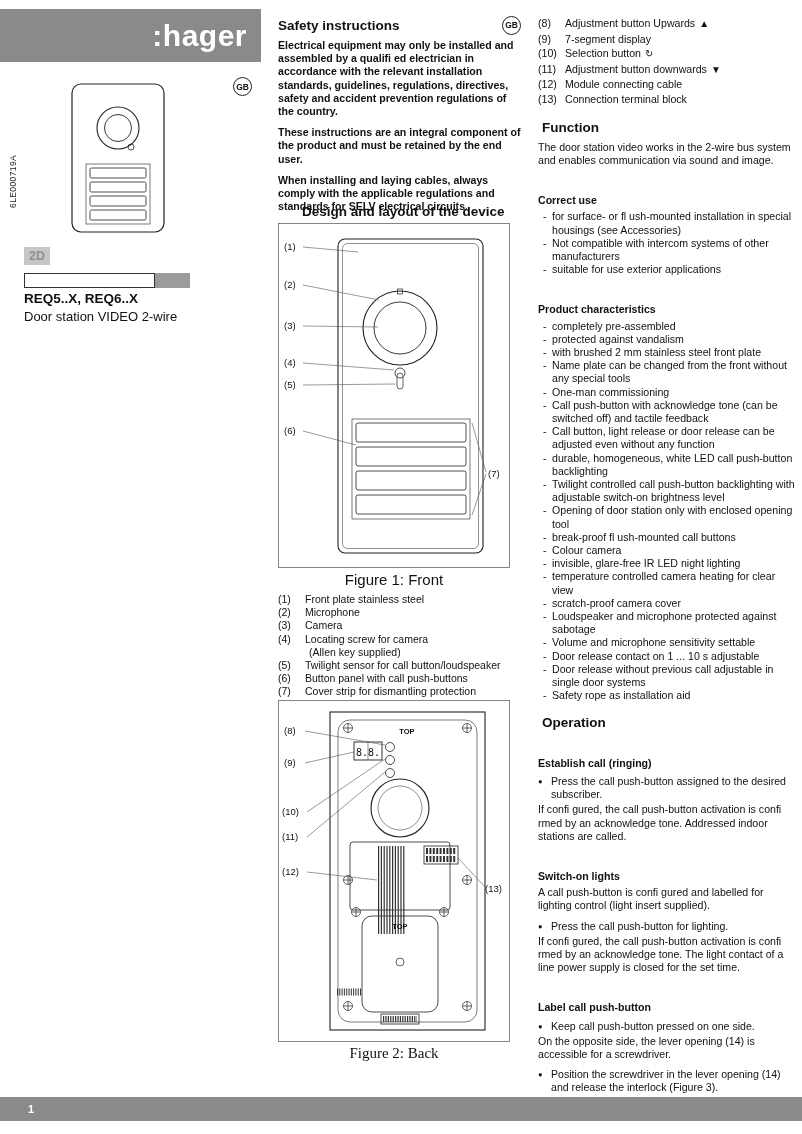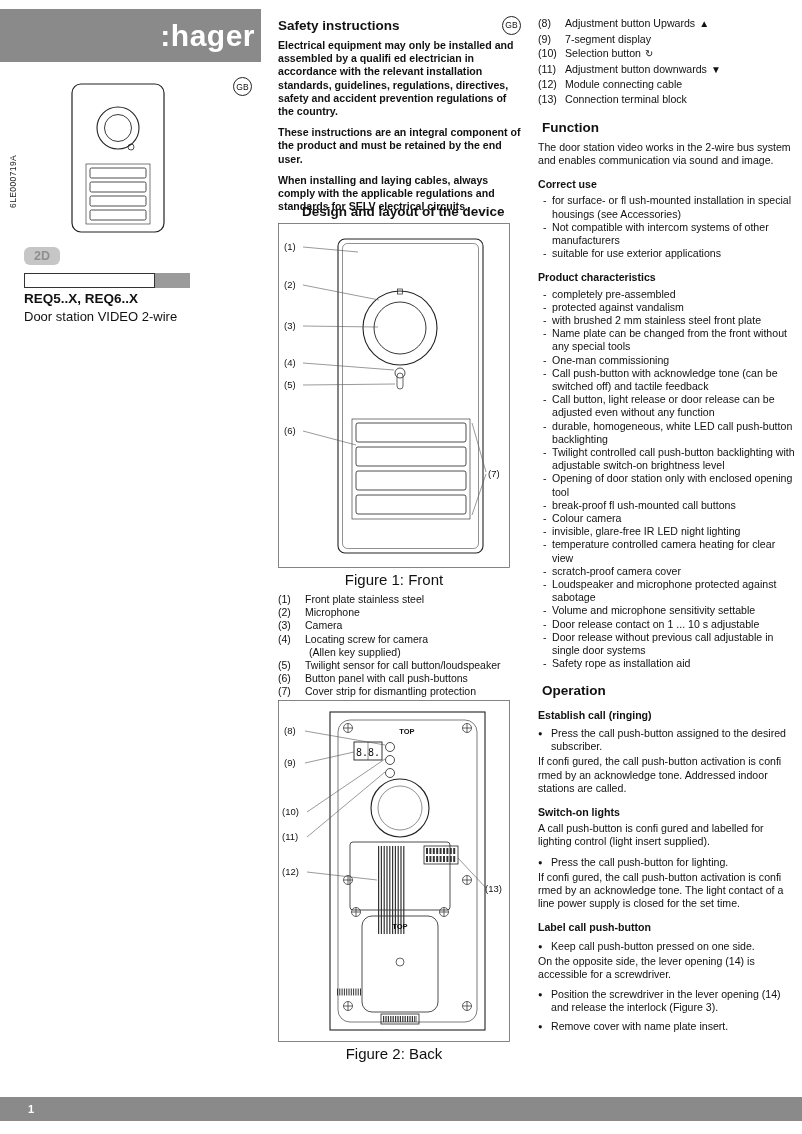--- a/index.html
+++ b/index.html
@@ -1,29 +1,29 @@
 <!DOCTYPE html>
 <html><head>
 <meta charset="utf-8">
 <style>
   html,body{margin:0;padding:0;background:#fff;}
   .page{position:relative;width:802px;height:1134px;background:#fff;overflow:hidden;
         font-family:"Liberation Sans","DejaVu Sans",sans-serif;color:#111;}
   
   .hdr-box{position:absolute;left:0;top:9px;width:261px;height:53px;background:#8a8a8a;
-           display:flex;align-items:center;justify-content:flex-end;padding-right:6px;box-sizing:border-box;}
+           display:flex;align-items:center;justify-content:flex-end;padding-right:14px;box-sizing:border-box;}
   .logo{color:#fff;font-size:30px;font-weight:bold;letter-spacing:.5px;}
   .badge{width:19px;height:19px;border:1.3px solid #222;border-radius:50%;display:flex;
-         align-items:center;justify-content:center;font-size:8.5px;font-weight:normal;flex:none;box-sizing:border-box;}
+         align-items:center;justify-content:center;font-size:8.5px;font-weight:bold;flex:none;box-sizing:border-box;}
   .badge-left{position:absolute;left:233px;top:77px;}
   .doc-code{position:absolute;left:8px;top:208px;transform:rotate(-90deg);transform-origin:0 0;
             font-size:8.5px;letter-spacing:.4px;white-space:nowrap;color:#222;}
   .device-svg{position:absolute;left:60px;top:80px;}
-  .dim-badge{position:absolute;left:24px;top:247px;width:36px;height:18px;background:#c6c6c6;color:#8f8f8f;
-             font-weight:bold;font-size:12.5px;display:flex;align-items:center;justify-content:center;border-radius:6px;}
+  .dim-badge{position:absolute;left:24px;top:247px;width:26px;height:18px;background:#c6c6c6;color:#8f8f8f;
+             font-weight:bold;font-size:12.5px;display:flex;align-items:center;justify-content:center;}
   .scale-bar{position:absolute;left:24px;top:273px;display:flex;align-items:stretch;height:15px;}
   .scale-white{width:131px;border:1px solid #333;background:#fff;box-sizing:border-box;}
   .scale-gray{width:35px;background:#9b9b9b;}
   .models{position:absolute;left:24px;top:291px;font-size:13.5px;font-weight:bold;}
   .prod-name{position:absolute;left:24px;top:309px;font-size:13px;}
   
   .mid-col{position:absolute;left:278px;top:16px;width:243px;font-size:10.6px;line-height:13.2px;}
   .safety p{margin:0 0 8px;font-weight:bold;text-align:left;}
   .head-row{display:flex;justify-content:space-between;align-items:center;margin:0 0 4px;}
   .h1{font-size:13.5px;font-weight:bold;}
@@ -34,21 +34,21 @@
   .fp-row{display:flex;line-height:13.2px;}
   .fp-num{width:27px;flex:none;}
   .fp-sub{padding-left:4px;}
   .fig-svg{display:block;font-family:"Liberation Sans","DejaVu Sans",sans-serif;}
   
   .right-col{position:absolute;left:538px;top:16px;width:257px;font-size:10.6px;line-height:13.2px;}
   .bp-row{display:flex;line-height:14.6px;align-items:baseline;}
   .bp-num{width:27px;flex:none;}
   .bp-icon{margin-left:4px;font-size:10px;}
   .right-col .h1{margin:14px 4px 7px;}
-  .h2{font-size:10.6px;font-weight:bold;margin:11px 0 3px;}
+  .h2{font-size:10.6px;font-weight:bold;margin:27px 0 3px;}
   .right-col p{margin:0 0 7px;}
   .dash-row{display:flex;margin:0 0 0 5px;}
   .dash{width:9px;flex:none;}
   .dtxt{flex:1;}
   .bullet-row{display:flex;margin:5px 0 2px;}
   .bmark{width:13px;flex:none;font-size:7.5px;line-height:13.2px;}
   .btxt{flex:1;}
   .note{margin:2px 0 7px 13px;}
   
   .footer{position:absolute;left:0;top:1097px;width:802px;height:24px;background:#8a8a8a;color:#fff;
@@ -238,21 +238,21 @@
         <text x="4" y="175">(12)</text>
         <text x="207" y="192">(13)</text>
       </g>
       <g font-size="7.5" font-weight="bold" fill="#111" text-anchor="middle">
         <text x="129" y="34">TOP</text>
         <text x="122" y="229">TOP</text>
       </g>
       <text x="90" y="56" font-size="10" text-anchor="middle" fill="#111" font-family="DejaVu Sans Mono, monospace">8.8.</text>
     </svg>
   </div>
-  <div class="fig-caption" style="top:1045px;">Figure 2: Back</div>
+  <div class="fig-caption" style="top:1045px;font-family:Liberation Serif, serif;">Figure 2: Back</div>
 
   <div class="right-col">
 
     <div class="bp-row">
         <span class="bp-num">(8)</span>
         <span>Adjustment button Upwards</span>
         <span class="bp-icon">▲</span>
       </div>
     <div class="bp-row">
         <span class="bp-num">(9)</span>

